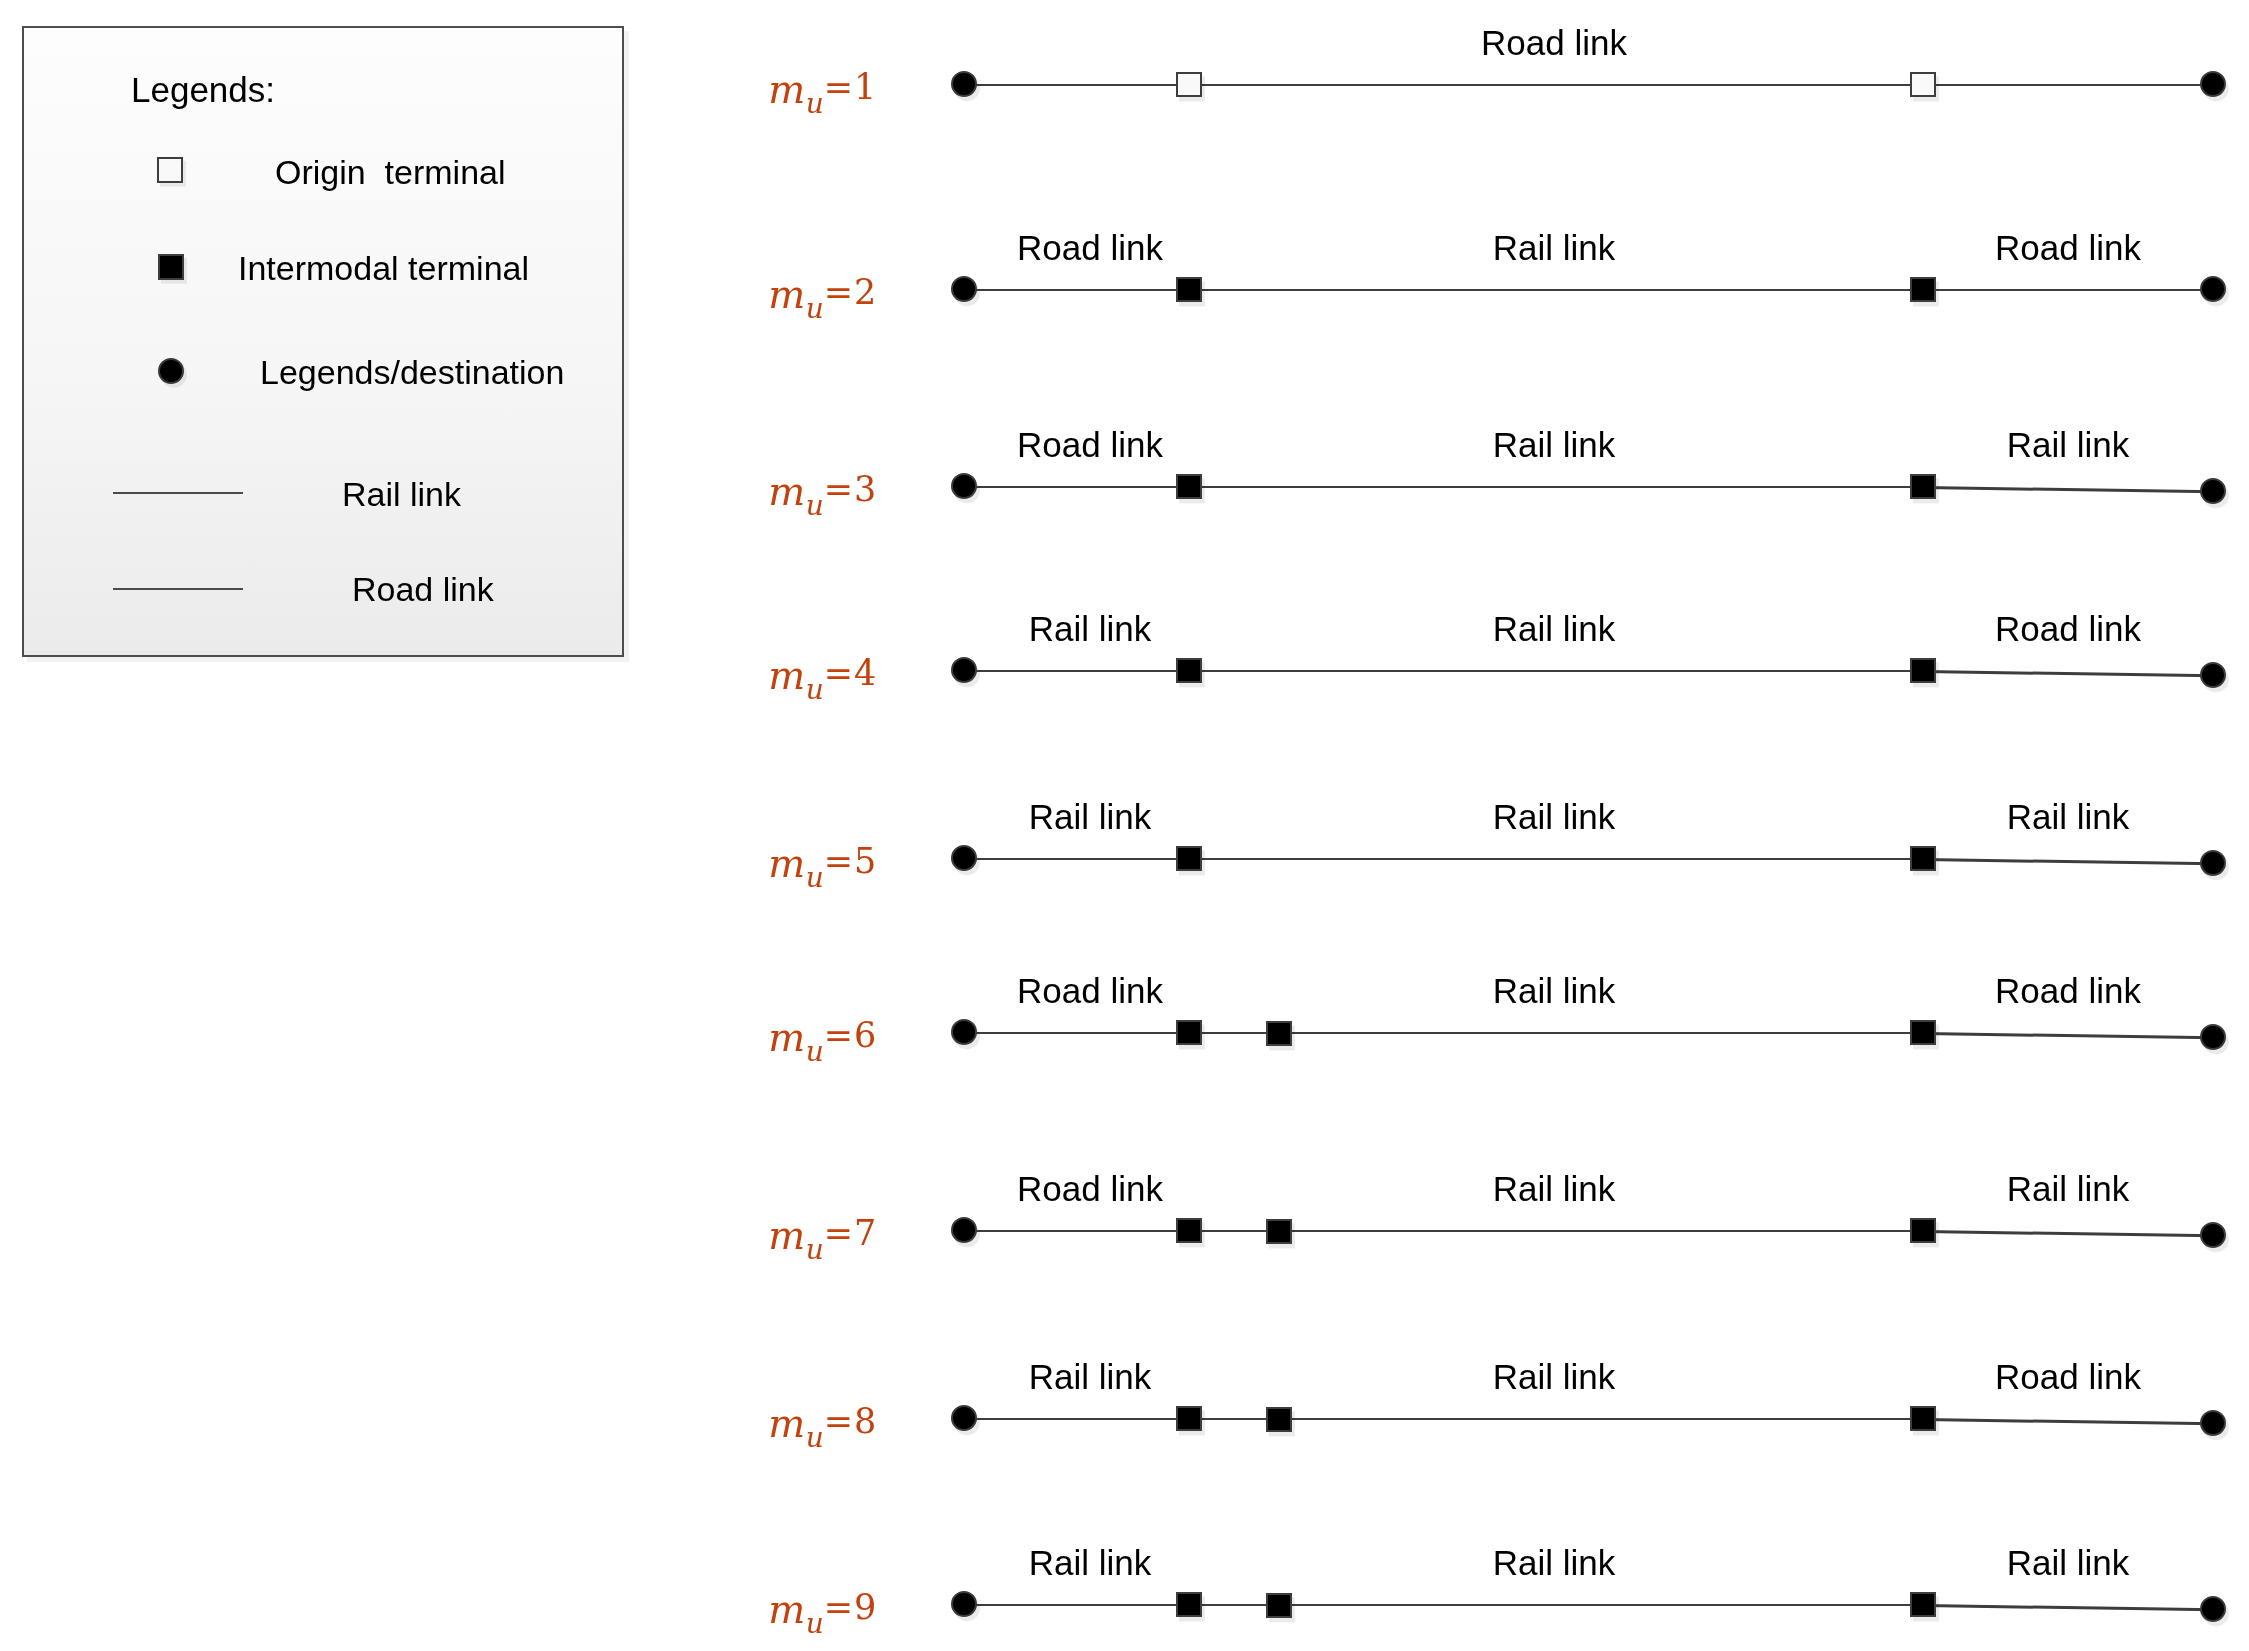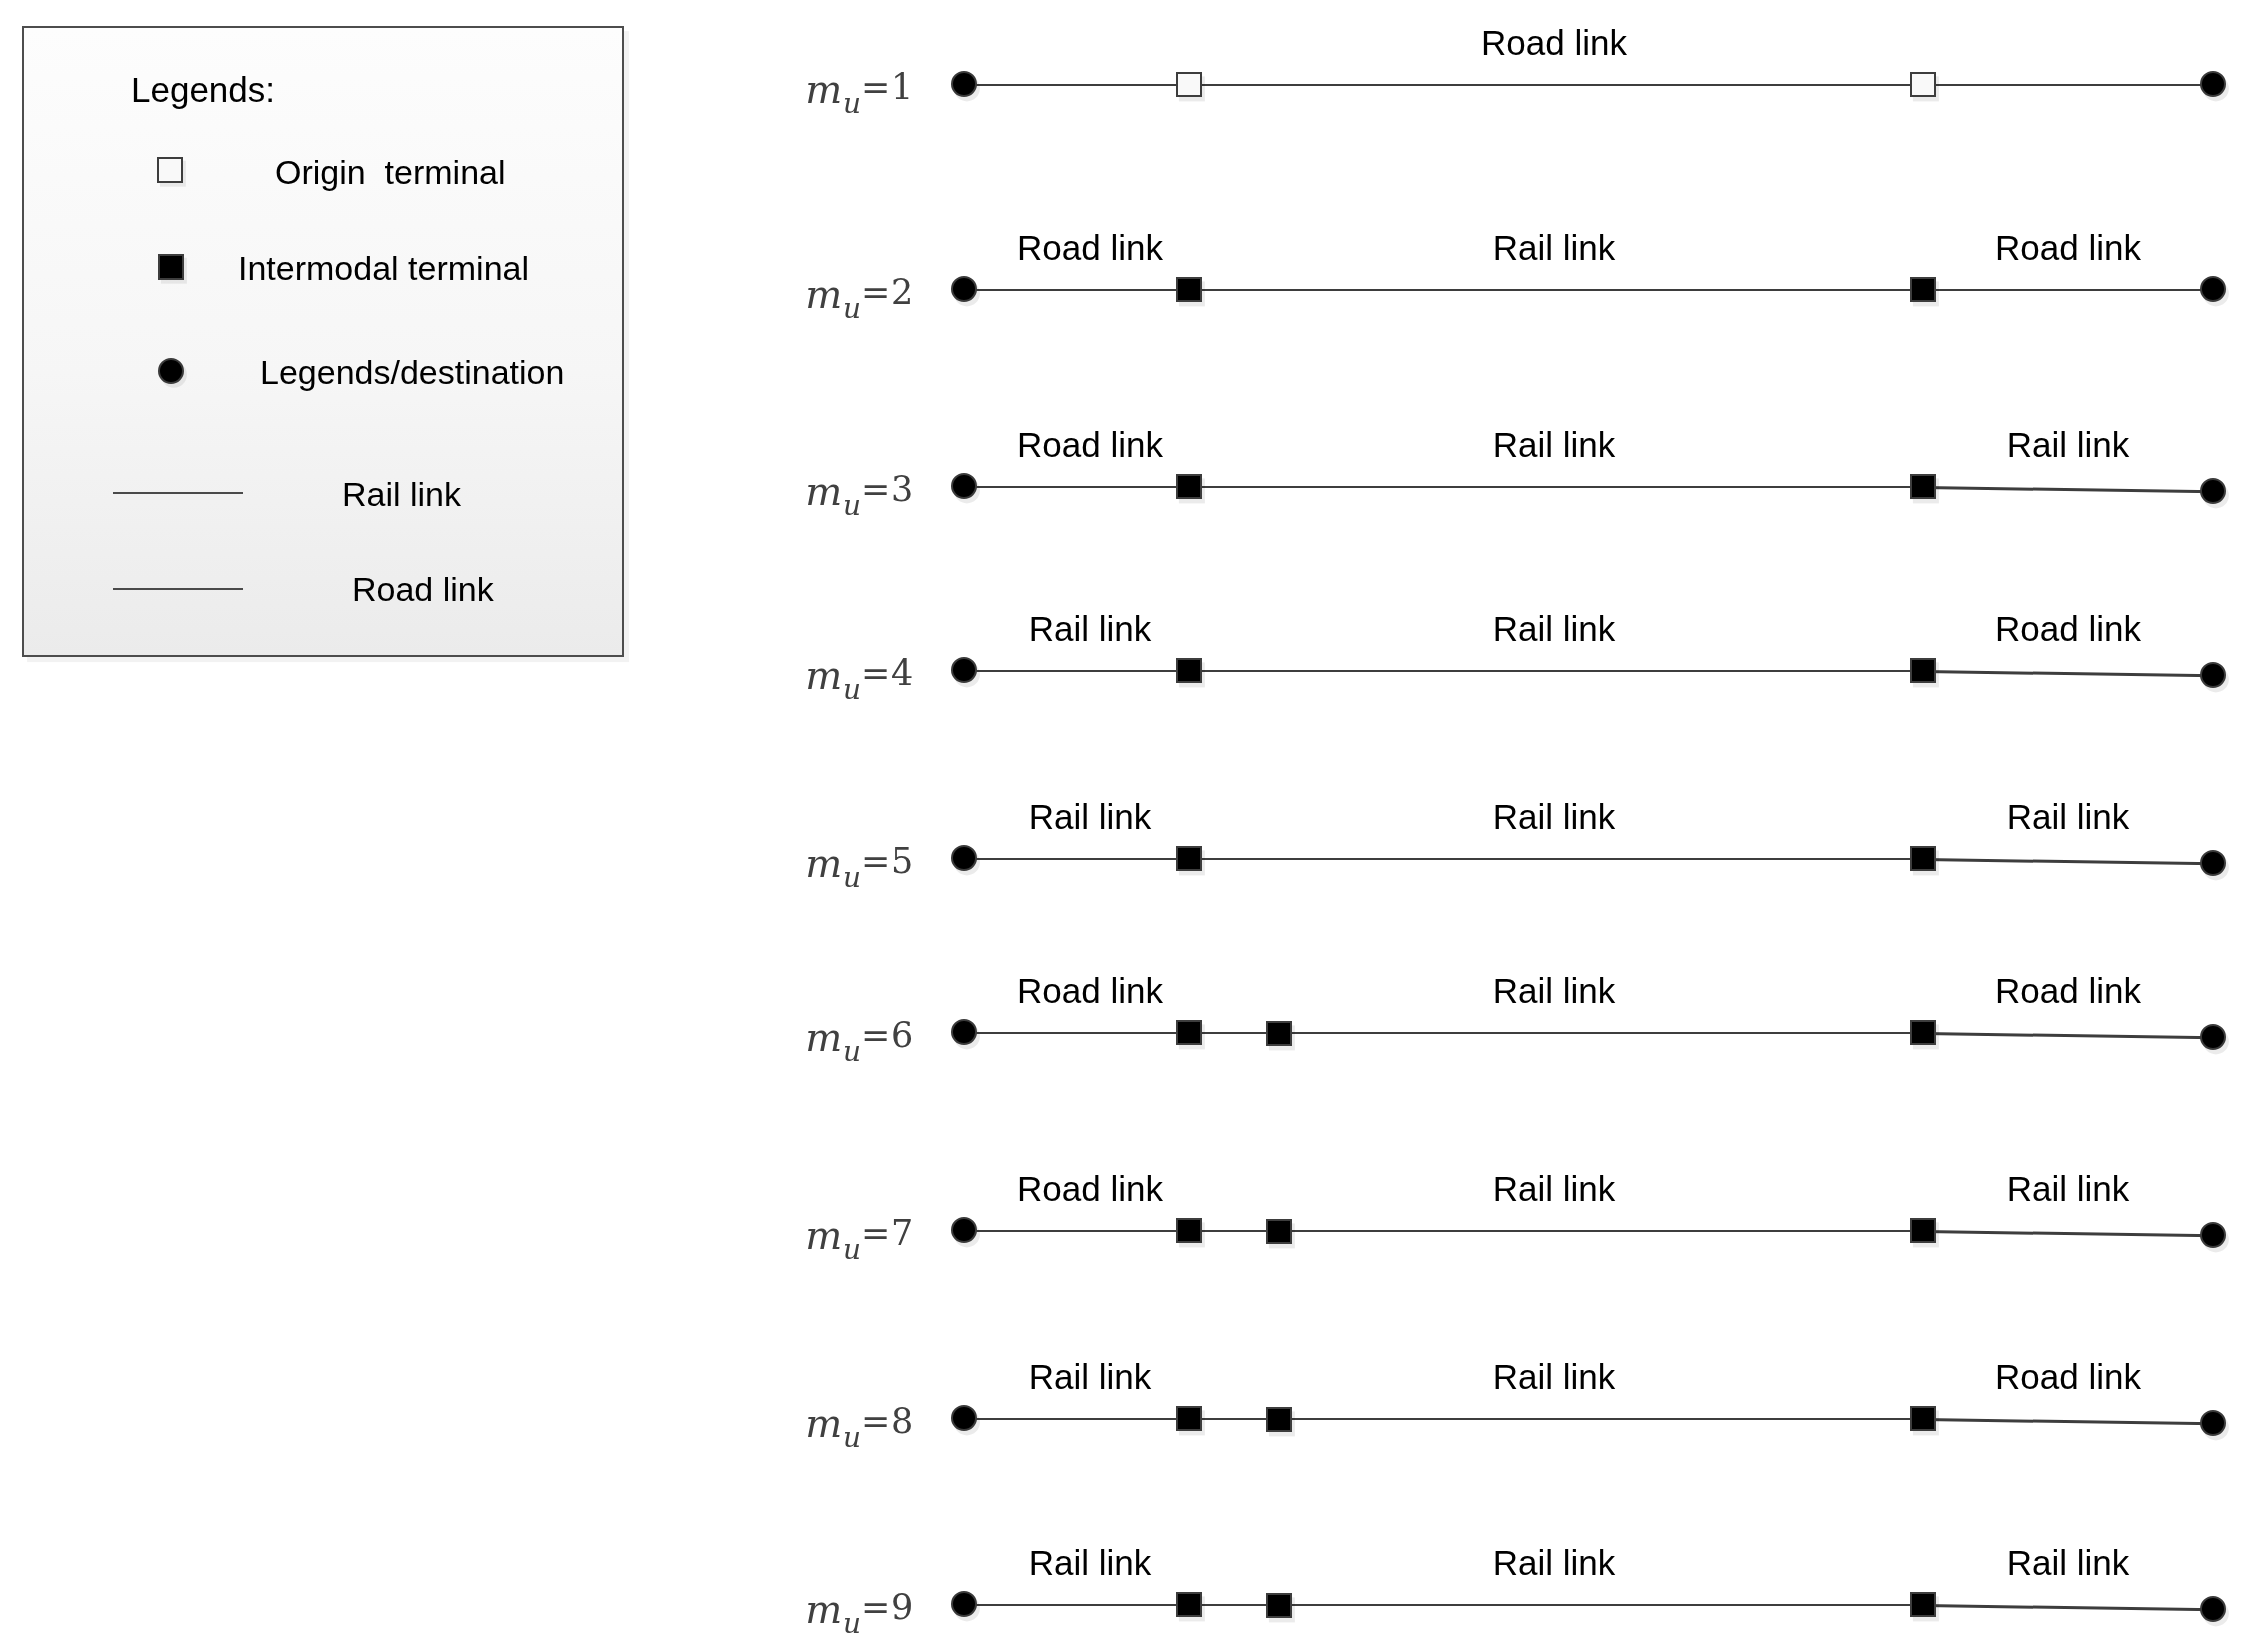--- a/index.html
+++ b/index.html
@@ -41,22 +41,22 @@
   .legend-sym-line{
     position:absolute;width:130px;height:2.2px;background:#4a4a4a;
   }
 
   
   #rows{position:absolute;left:0;top:0;width:100%;height:100%;}
   .route-row{position:absolute;left:0;width:100%;height:0;}
   .mu-label{
     position:absolute;left:731px;width:183px;top:-19px;height:48px;
     font-family:"DejaVu Serif",serif;
-    font-size:39px;font-style:italic;color:#404040;
-    text-align:right;white-space:nowrap;line-height:48px;
+    font-size:39px;font-style:italic;color:#c2410c;
+    text-align:center;white-space:nowrap;line-height:48px;
   }
   .mu-sub{font-size:28px;position:relative;top:10.2px;margin-left:0.7px;}
   .mu-eq{font-style:normal;font-size:35px;position:relative;top:-3.7px;letter-spacing:0.7px;}
   .link-line{
     position:absolute;height:2.9px;background:#3d3d3d;top:-1.5px;
   }
   .link-line.slant{transform:rotate(0.85deg);transform-origin:0 50%;}
   .node{position:absolute;box-shadow:2.9px 4.4px 0 rgba(0,0,0,0.08);}
   .node.dot{
     width:22px;height:22px;border-radius:50%;

